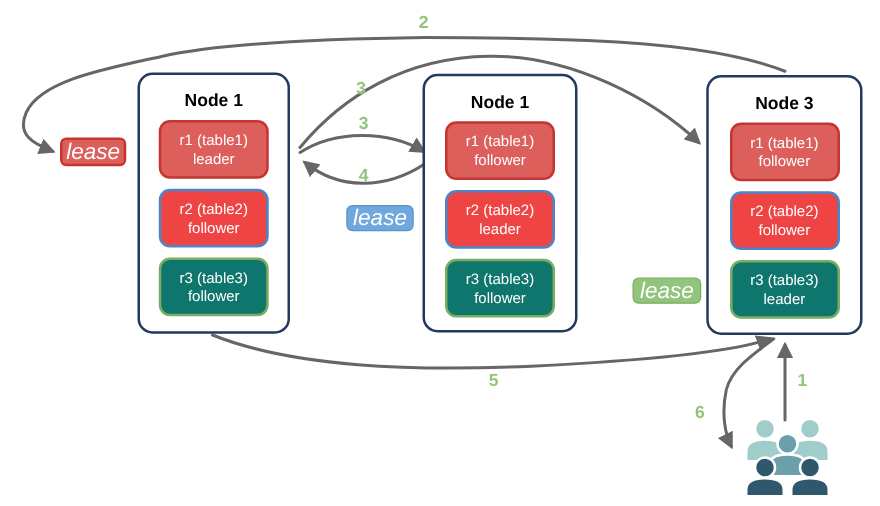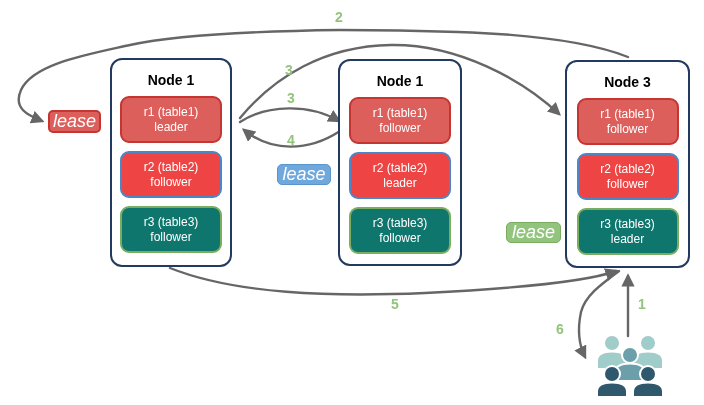--- a/index.html
+++ b/index.html
@@ -7,21 +7,21 @@
     position:relative;width:704px;height:405px;background:#ffffff;overflow:hidden;
     font-family:"Liberation Sans",sans-serif;
   }
   .arrows{position:absolute;left:0;top:0;pointer-events:none;}
   .node{
     position:absolute;background:#ffffff;border:2px solid #223A5F;border-radius:12px;
     box-sizing:border-box;
   }
   .node-title{text-align:center;font-weight:bold;font-size:14px;color:#000;margin:12px 0 8px 0;}
   .replica{
-    width:102px;height:47px;margin:0 auto 8px auto;border-radius:9px;box-sizing:border-box;
+    width:88px;height:47px;margin:0 auto 8px auto;border-radius:9px;box-sizing:border-box;
     display:flex;flex-direction:column;align-items:center;justify-content:center;
     color:#fff;font-size:12px;line-height:1.25;text-align:right;
   }
   .replica-red{background:#DC5F5C;border:2px solid #C53531;}
   .replica-blue{background:#ef4444;border:2px solid #4A86C8;}
   .replica-green{background:#0f766e;border:2px solid #7BAD60;}
   .lease{
     position:absolute;color:#fff;font-size:18px;border-radius:5px;box-sizing:border-box;
     display:flex;align-items:center;justify-content:center;font-style:italic;
   }

